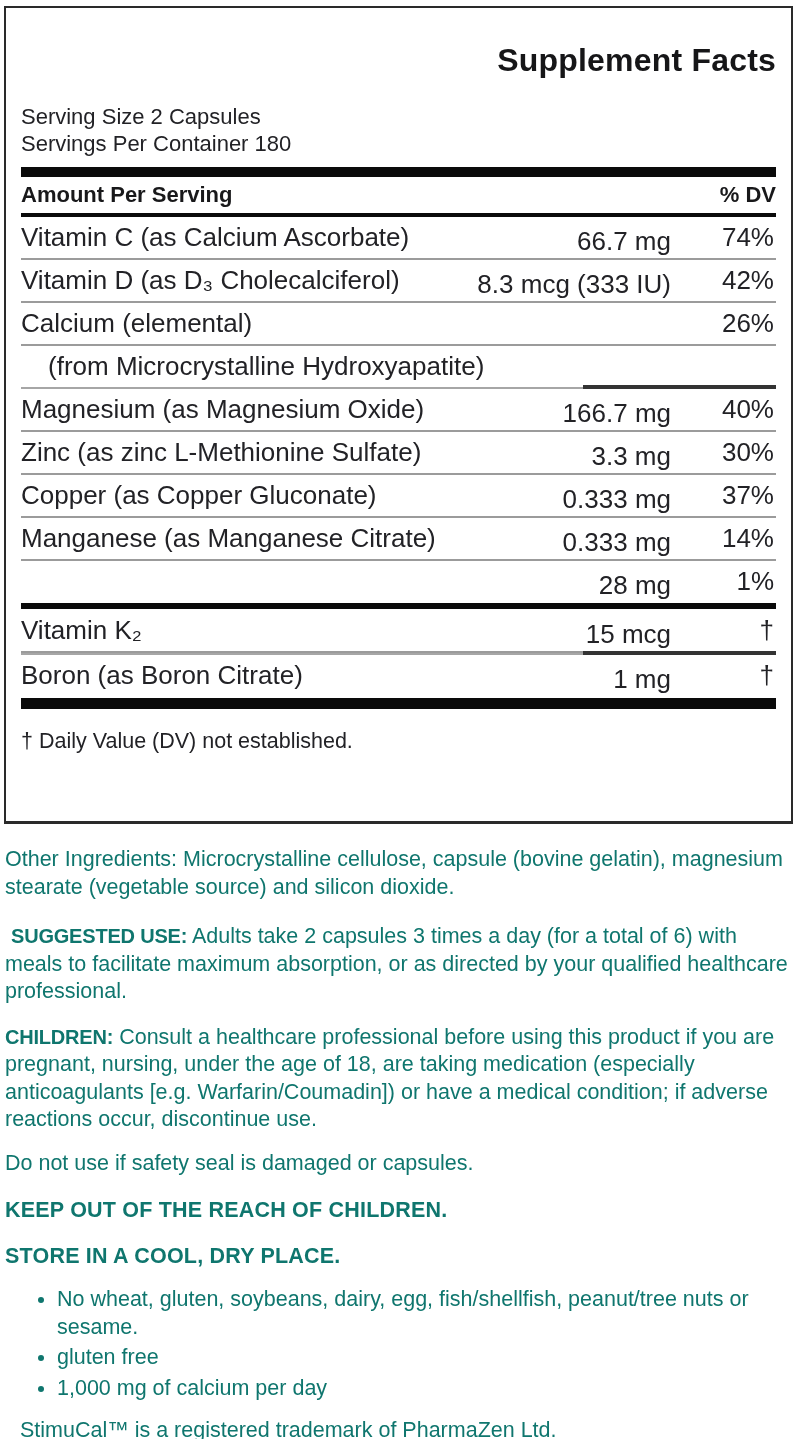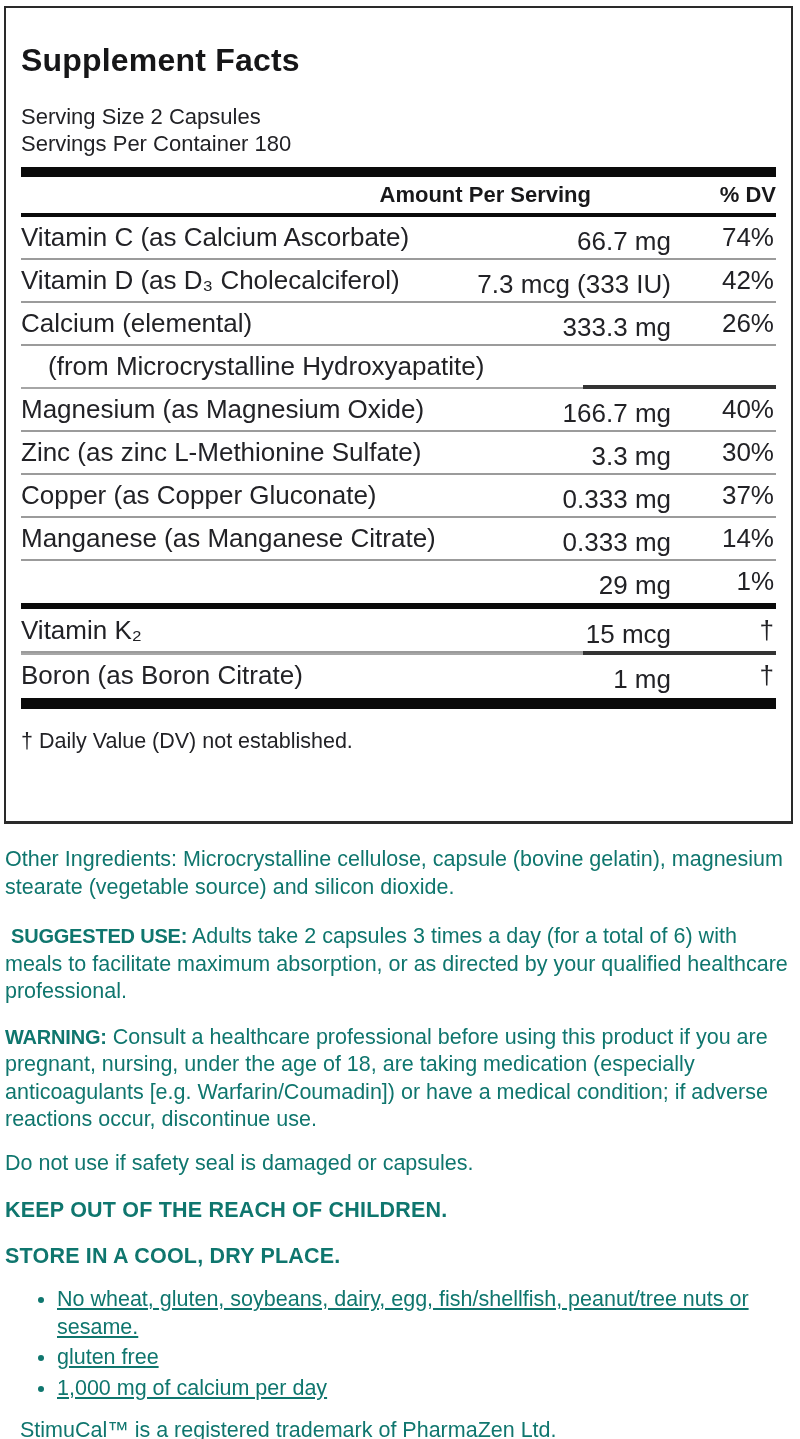--- a/index.html
+++ b/index.html
@@ -15,29 +15,30 @@
     width:789px;height:818px;
     border:2px solid #2a2a2a;
     border-bottom-width:3px;
     padding:0 15px;
     background:#ffffff;
   }
   .facts-title{
     margin-top:34px;
     font-size:32px;font-weight:bold;letter-spacing:0.2px;
     color:#161618;
+    text-align:right;
   }
   .serving-block{margin-top:24px;font-size:22px;line-height:27px;color:#222226;}
   .bar{background:#0a0a0a;}
   .bar-top{height:10px;margin-top:10px;}
   .bar-header-bottom{height:4px;}
   .bar-medium{height:6px;margin:1px 0;}
   .bar-thick{height:11px;margin-top:2px;}
   .header-row{position:relative;height:36px;line-height:36px;font-weight:bold;font-size:22px;color:#18181a;}
-  .header-amount{display:inline-block;width:570px;text-align:right;}
+  .header-amount{display:inline-block;width:570px;text-align:left;}
   .header-dv{position:absolute;right:0;top:0;text-align:center;}
   .row{position:relative;height:41px;line-height:41px;font-size:26px;color:#222226;}
   .row .cell-name{display:inline-block;white-space:nowrap;}
   .row.indent .cell-name{padding-left:27px;}
   .cell-amount{position:absolute;left:350px;top:4px;width:300px;text-align:right;}
   .cell-dv{position:absolute;right:2px;top:0;}
   .sep{height:2px;background:#9b9b9b;}
   .sep.split{position:relative;background:#a6a6a6;}
   .sep.split::after{
     content:"";position:absolute;right:0;top:-2px;height:4px;width:193px;background:#333333;
@@ -45,21 +46,21 @@
   .footnote{margin-top:20px;font-size:21.5px;color:#222226;}
   
   .bottom{margin:22px 6px 0 5px;font-size:21.5px;line-height:27.5px;color:#0f766e;}
   .para{margin:0 0 22px;}
   .para.p-suggested{margin-bottom:18px;text-indent:6px;}
   .para.p-warning{margin-bottom:16px;}
   .para.p-seal{margin-bottom:20px;}
   .inline-label{font-weight:bold;font-size:20px;letter-spacing:-0.2px;}
   .bold-line{font-weight:bold;font-size:21.5px;margin:0 0 18px;letter-spacing:0.2px;}
   .bold-line.store{margin-bottom:16px;}
-  ul.bullets{margin:0 0 10px;padding-left:52px;text-decoration:underline;}
+  ul.bullets{margin:0 0 10px;padding-left:52px;}
   ul.bullets li{margin-bottom:3px;}
   .trademark{margin:15px;}
 </style>
 </head>
 <body>
 
 <div class="facts-box">
   <div class="facts-title">Supplement Facts</div>
 
   <div class="serving-block">
@@ -72,52 +73,52 @@
   <div class="header-row">
     <span class="header-amount">Amount Per Serving</span>
     <span class="header-dv">% DV</span>
   </div>
 
   <div class="bar bar-header-bottom"></div>
 
   <div id="rows">
       <div class="row"><span class="cell-name">Vitamin C (as Calcium Ascorbate)</span><span class="cell-amount">66.7 mg</span><span class="cell-dv">74%</span></div>
       <div class="sep"></div>
-      <div class="row"><span class="cell-name">Vitamin D (as D₃ Cholecalciferol)</span><span class="cell-amount">7.3 mcg (333 IU)</span><span class="cell-dv">42%</span></div>
+      <div class="row"><span class="cell-name">Vitamin D (as D₃ Cholecalciferol)</span><span class="cell-amount">8.3 mcg (333 IU)</span><span class="cell-dv">42%</span></div>
       <div class="sep"></div>
-      <div class="row"><span class="cell-name">Calcium (elemental)</span><span class="cell-amount">333.3 mg</span><span class="cell-dv">26%</span></div>
+      <div class="row"><span class="cell-name">Calcium (elemental)</span><span class="cell-dv">26%</span></div>
       <div class="sep"></div>
       <div class="row indent"><span class="cell-name">(from Microcrystalline Hydroxyapatite)</span><span class="cell-amount"></span><span class="cell-dv"></span></div>
       <div class="sep split"></div>
       <div class="row"><span class="cell-name">Magnesium (as Magnesium Oxide)</span><span class="cell-amount">166.7 mg</span><span class="cell-dv">40%</span></div>
       <div class="sep"></div>
       <div class="row"><span class="cell-name">Zinc (as zinc L-Methionine Sulfate)</span><span class="cell-amount">3.3 mg</span><span class="cell-dv">30%</span></div>
       <div class="sep"></div>
       <div class="row"><span class="cell-name">Copper (as Copper Gluconate)</span><span class="cell-amount">0.333 mg</span><span class="cell-dv">37%</span></div>
       <div class="sep"></div>
       <div class="row"><span class="cell-name">Manganese (as Manganese Citrate)</span><span class="cell-amount">0.333 mg</span><span class="cell-dv">14%</span></div>
       <div class="sep"></div>
-      <div class="row"><span class="cell-amount">29 mg</span><span class="cell-dv">1%</span></div>
+      <div class="row"><span class="cell-amount">28 mg</span><span class="cell-dv">1%</span></div>
       <div class="bar bar-medium"></div>
       <div class="row"><span class="cell-name">Vitamin K₂</span><span class="cell-amount">15 mcg</span><span class="cell-dv">†</span></div>
       <div class="sep"></div>
       <div class="sep split"></div>
       <div class="row"><span class="cell-name">Boron (as Boron Citrate)</span><span class="cell-amount">1 mg</span><span class="cell-dv">†</span></div>
       <div class="bar bar-thick"></div>
     </div>
 
   <div class="footnote">† Daily Value (DV) not established.</div>
 </div>
 
 <div class="bottom">
   <p class="para">Other Ingredients: Microcrystalline cellulose, capsule (bovine gelatin), magnesium stearate (vegetable source) and silicon dioxide.</p>
 
   <p class="para p-suggested"><span class="inline-label">SUGGESTED USE:</span><span> Adults take 2 capsules 3 times a day (for a total of 6) with meals to facilitate maximum absorption, or as directed by your qualified healthcare professional.</span></p>
 
-  <p class="para p-warning"><span class="inline-label">WARNING:</span><span> Consult a healthcare professional before using this product if you are pregnant, nursing, under the age of 18, are taking medication (especially anticoagulants [e.g. Warfarin/Coumadin]) or have a medical condition; if adverse reactions occur, discontinue use.</span></p>
+  <p class="para p-warning"><span class="inline-label">CHILDREN:</span><span> Consult a healthcare professional before using this product if you are pregnant, nursing, under the age of 18, are taking medication (especially anticoagulants [e.g. Warfarin/Coumadin]) or have a medical condition; if adverse reactions occur, discontinue use.</span></p>
 
   <p class="para p-seal">Do not use if safety seal is damaged or capsules.</p>
 
   <p class="bold-line">KEEP OUT OF THE REACH OF CHILDREN.</p>
 
   <p class="bold-line store">STORE IN A COOL, DRY PLACE.</p>
 
   <ul class="bullets">
     <li>No wheat, gluten, soybeans, dairy, egg, fish/shellfish, peanut/tree nuts or sesame.</li>
     <li>gluten free</li>

